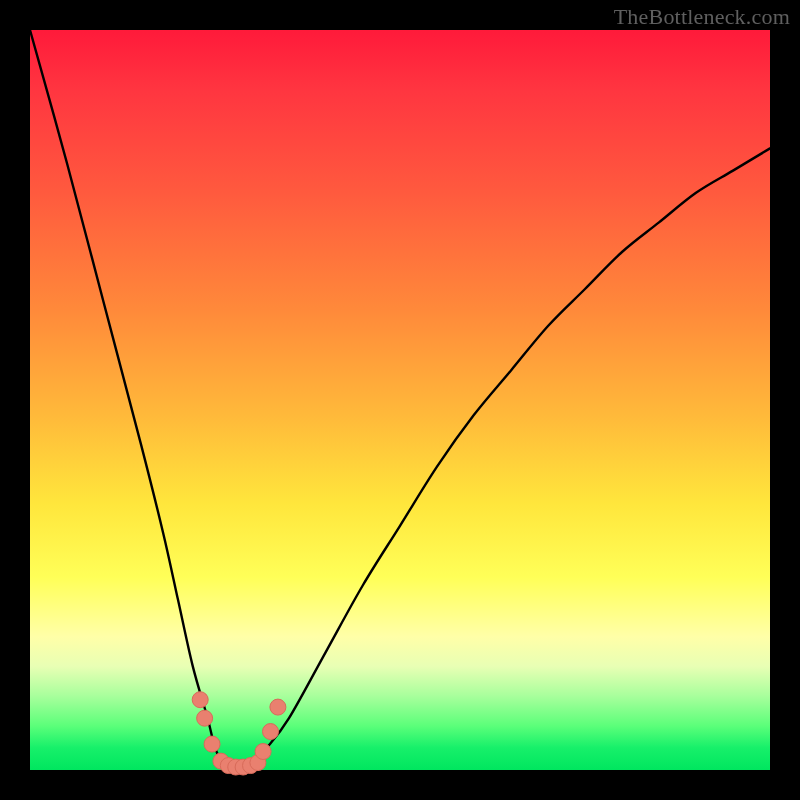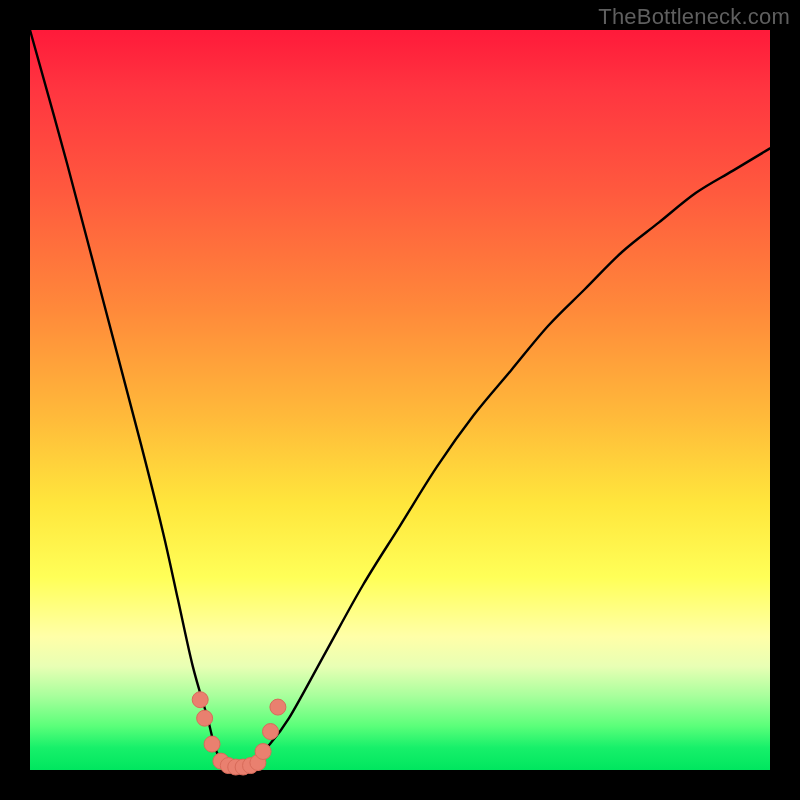--- a/index.html
+++ b/index.html
@@ -11,20 +11,21 @@
     background: #000;
     font-family: Arial, Helvetica, sans-serif;
   }
   .frame {
     position: absolute;
     left: 0;
     top: 0;
     width: 800px;
     height: 800px;
     background: #000;
+    font-family: Liberation Serif, serif;
   }
   .plot {
     position: absolute;
     left: 30px;
     top: 30px;
     width: 740px;
     height: 740px;
     
     background: linear-gradient(to bottom,
       #ff1a3a 0%,

